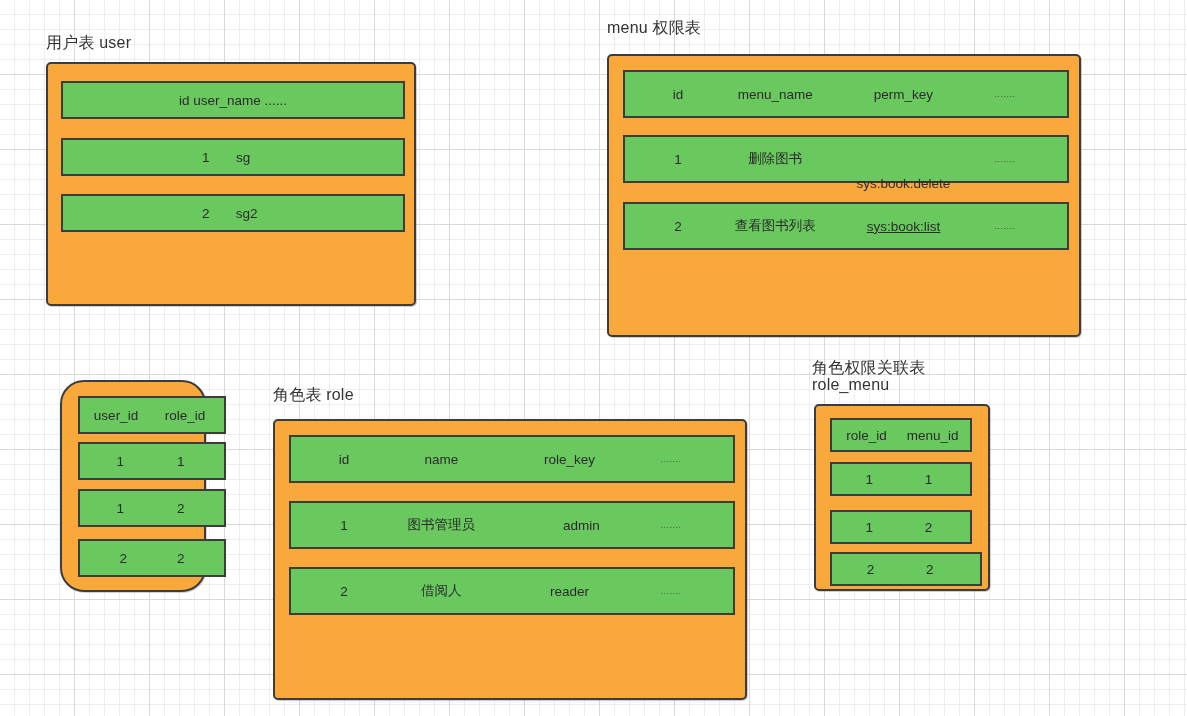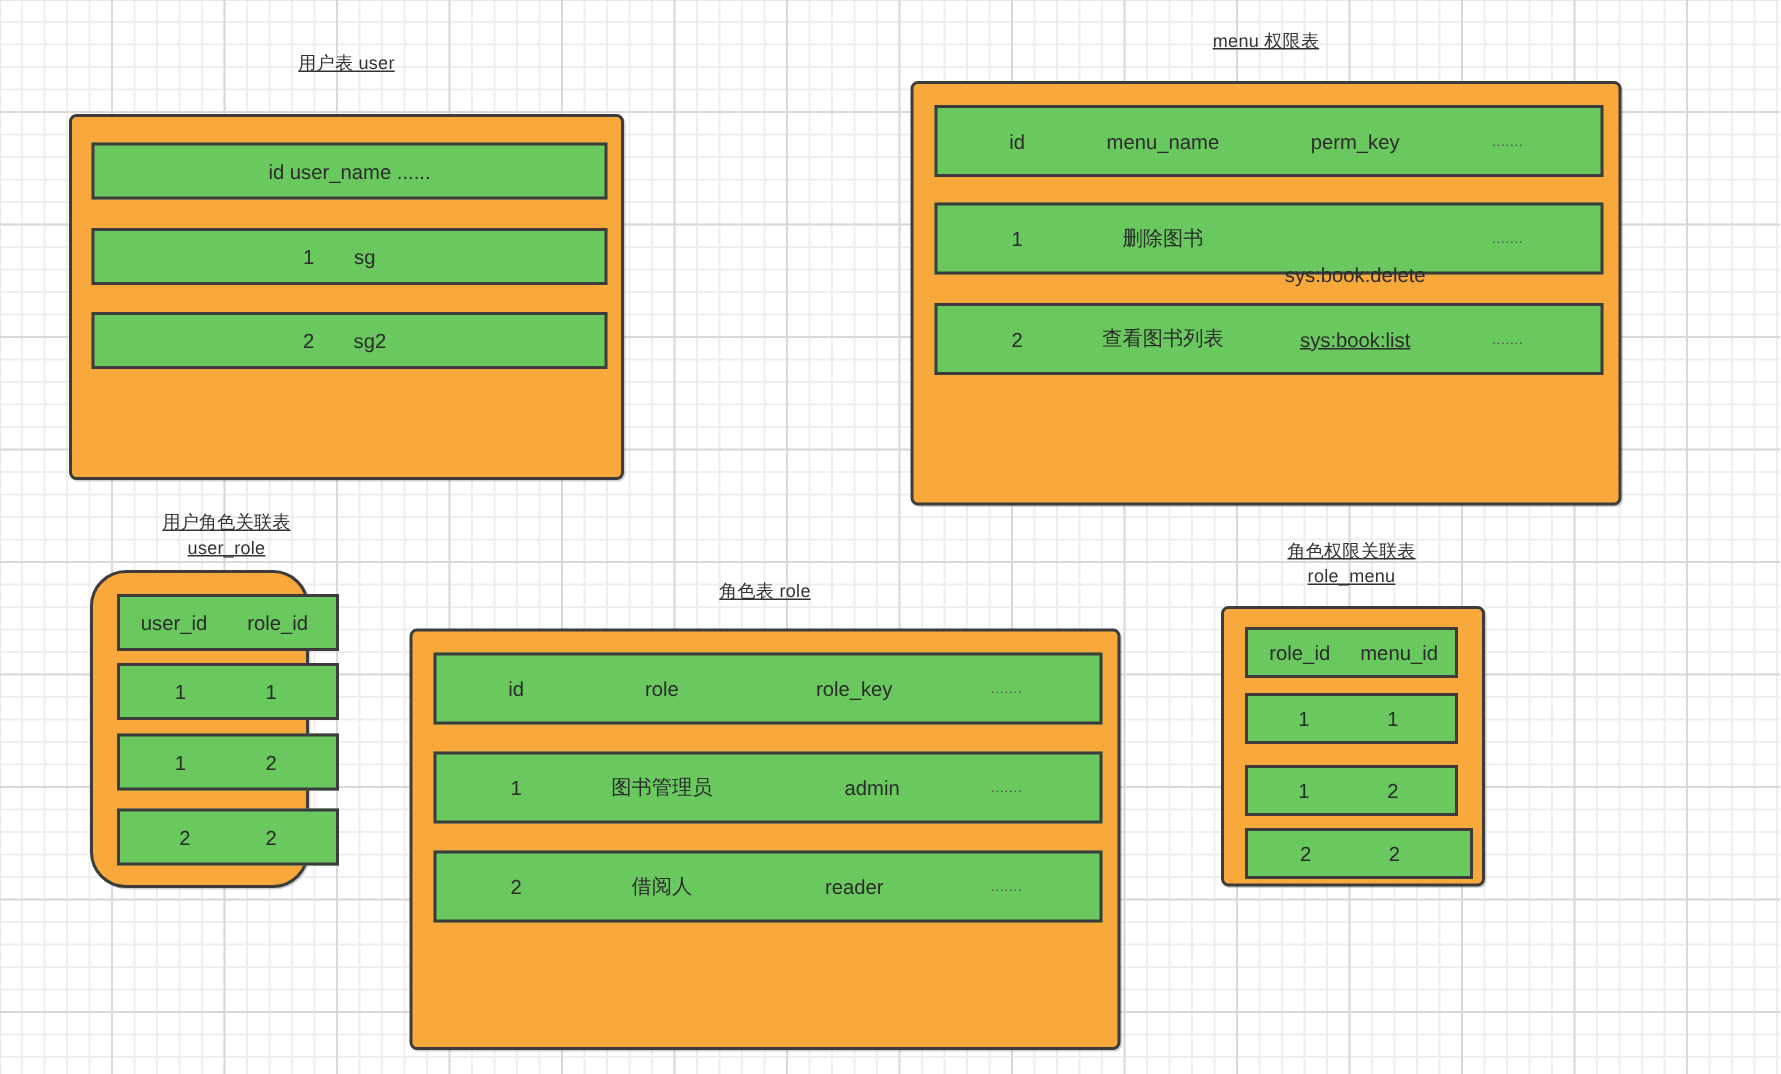--- a/index.html
+++ b/index.html
@@ -19,28 +19,27 @@
       linear-gradient(to bottom, #d9d9d9 1px, transparent 1px),
       linear-gradient(to right, #eeeeee 1px, transparent 1px),
       linear-gradient(to bottom, #eeeeee 1px, transparent 1px);
     background-size: 75px 75px, 75px 75px, 15px 15px, 15px 15px;
     background-position: -1px -1px, -1px -1px, -1px -1px, -1px -1px;
     font-family: "Liberation Sans", "DejaVu Sans", sans-serif;
   }
 
   .tbl-title {
     position: absolute;
-    text-align: center;
+    text-align: left;
     color: #333333;
-    font-size: 12px;
+    font-size: 16px;
     line-height: 17px;
     letter-spacing: 0.2px;
     white-space: pre-line;
     user-select: none;
-    text-decoration: underline;
   }
 
   .tbl-box {
     position: absolute;
     box-sizing: border-box;
     background: #F9A93C;
     border: 2px solid #3C3C3C;
     border-radius: 5px;
     box-shadow: 1px 1px 0 rgba(0,0,0,0.18);
   }
@@ -63,21 +62,21 @@
   }
 
   .cell.dots {
     color: #4a4a4a;
     font-size: 9px;
     letter-spacing: 0.5px;
   }
 
   
   #title-user       { left: 46px;  top: 34px;  width: 370px; }
-  #box-user         { left: 46px;  top: 76px;  width: 370px;  height: 244px; }
+  #box-user         { left: 46px;  top: 62px;  width: 370px;  height: 244px; }
   #box-user .row    { left: 13px;  width: 344px; height: 38px; }
   #box-user .r0     { top: 17px; }
   #box-user .r1     { top: 74px; }
   #box-user .r2     { top: 130px; }
 
   
   #title-menu       { left: 607px; top: 19px;  width: 474px; }
   #box-menu         { left: 607px; top: 54px;  width: 474px;  height: 283px; }
   #box-menu .row    { left: 14px;  width: 446px; height: 48px; }
   #box-menu .r0     { top: 14px; }
@@ -147,22 +146,20 @@
       <span class="cell dots" style="left:86%;">.......</span>
     </div>
     <div class="row r2">
       <span class="cell" style="left:12%;">2</span>
       <span class="cell" style="left:34%;">查看图书列表</span>
       <span class="cell" style="left:63%;text-decoration:underline;">sys:book:list</span>
       <span class="cell dots" style="left:86%;">.......</span>
     </div>
   </div>
 
-  <div class="tbl-title" id="title-user-role">用户角色关联表
-user_role</div>
 
   <div class="tbl-box" id="box-user-role">
     <div class="row r0">
       <span class="cell" style="left:25%;">user_id</span>
       <span class="cell" style="left:73%;">role_id</span>
     </div>
     <div class="row r1">
       <span class="cell" style="left:28%;">1</span>
       <span class="cell" style="left:70%;">1</span>
     </div>
@@ -174,21 +171,21 @@
       <span class="cell" style="left:30%;">2</span>
       <span class="cell" style="left:70%;">2</span>
     </div>
   </div>
 
   <div class="tbl-title" id="title-role">角色表   role</div>
 
   <div class="tbl-box" id="box-role">
     <div class="row r0">
       <span class="cell" style="left:12%;">id</span>
-      <span class="cell" style="left:34%;">role</span>
+      <span class="cell" style="left:34%;">name</span>
       <span class="cell" style="left:63%;">role_key</span>
       <span class="cell dots" style="left:86%;">.......</span>
     </div>
     <div class="row r1">
       <span class="cell" style="left:12%;">1</span>
       <span class="cell" style="left:34%;">图书管理员</span>
       <span class="cell" style="left:63%;margin-left:12px;">admin</span>
       <span class="cell dots" style="left:86%;">.......</span>
     </div>
     <div class="row r2">

